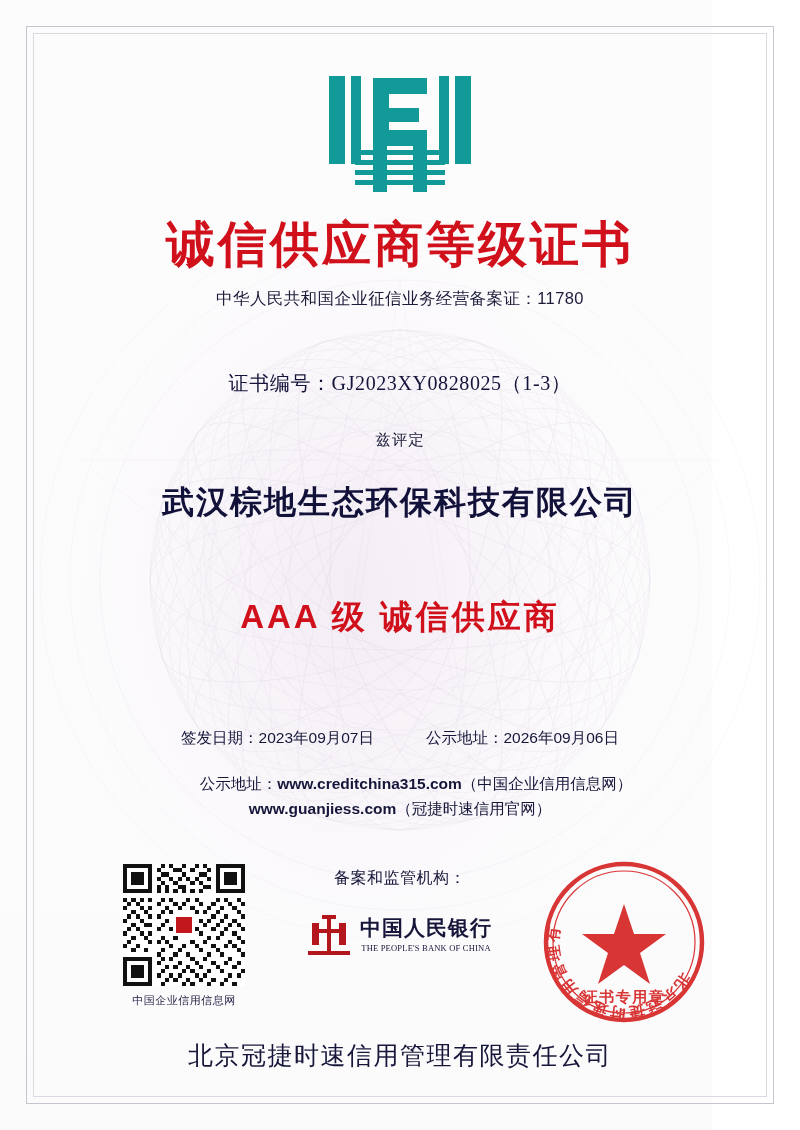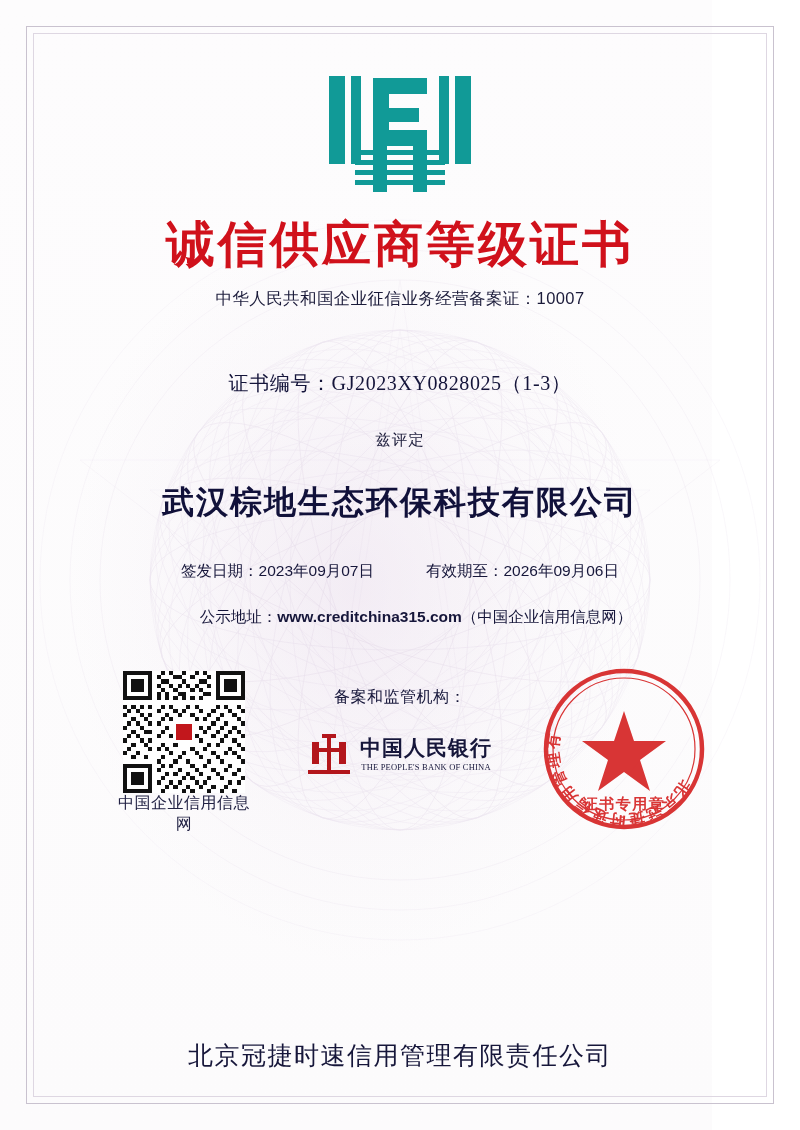--- a/index.html
+++ b/index.html
@@ -114,21 +114,21 @@
   .grade {
     margin-top: 70px;
     font-family: "Liberation Sans", sans-serif;
     font-weight: bold;
     font-size: 33px;
     color: #d0111b;
     letter-spacing: 3px;
   }
 
   .dates-row {
-    margin-top: 36px;
+    margin-top: 88px;
     display: flex;
     justify-content: center;
     gap: 52px;
     font-family: "Liberation Sans", sans-serif;
     font-size: 15.5px;
     color: #16163a;
   }
 
   .pub-block {
     margin-top: 22px;
@@ -154,32 +154,32 @@
     text-align: center;
   }
   .qr-code {
     width: 122px;
     height: 122px;
     margin: 0 auto;
     position: relative;
     background: #ffffff;
   }
   .qr-caption {
-    margin-top: 0;
-    font-family: "Liberation Sans", sans-serif;
-    font-size: 16px;
+    margin-top: 7px;
+    font-family: "Liberation Sans", sans-serif;
+    font-size: 11px;
     color: #222244;
     letter-spacing: 0.5px;
   }
 
   .regulator-block {
     position: absolute;
     left: 50%;
     transform: translateX(-50%);
-    top: 24px;
+    top: 12px;
     width: 280px;
   }
   .regulator-label {
     font-family: "Liberation Sans", sans-serif;
     font-size: 16px;
     color: #16163a;
     letter-spacing: 0.5px;
   }
   .bank-row {
     margin-top: 24px;
@@ -285,37 +285,41 @@
 
           <rect x="30" y="78" width="90" height="5"></rect>
           <rect x="30" y="88" width="90" height="5"></rect>
           <rect x="30" y="98" width="90" height="5"></rect>
           <rect x="30" y="108" width="90" height="5"></rect>
         </g>
       </svg>
     </div>
 
     <div class="main-title">诚信供应商等级证书</div>
-    <div class="sub-title">中华人民共和国企业征信业务经营备案证：10007</div>
+    <div class="sub-title">中华人民共和国企业征信业务经营备案证：11780</div>
 
     <div class="cert-no">证书编号：GJ2023XY0828025（1-3）</div>
 
     <div class="awarded-label">兹评定</div>
 
     <div class="company-name">武汉棕地生态环保科技有限公司</div>
 
+    <div class="grade">AAA 级 诚信供应商</div>
 
     <div class="dates-row">
       <span>签发日期：2023年09月07日</span>
-      <span>有效期至：2026年09月06日</span>
+      <span>公示地址：2026年09月06日</span>
     </div>
 
     <div class="pub-block">
       <div>
         <span class="lbl">公示地址：</span><span class="url">www.creditchina315.com</span><span>（中国企业信用信息网）</span>
+      </div>
+      <div>
+        <span class="url">www.guanjiess.com</span><span>（冠捷时速信用官网）</span>
       </div>
     </div>
 
     <div class="bottom-area">
 
       <div class="qr-block">
         <div class="qr-code">
           <svg width="122" height="122" viewBox="0 0 29 29" shape-rendering="crispEdges">
             <rect width="29" height="29" fill="#ffffff"></rect>
             <g fill="#111111">

